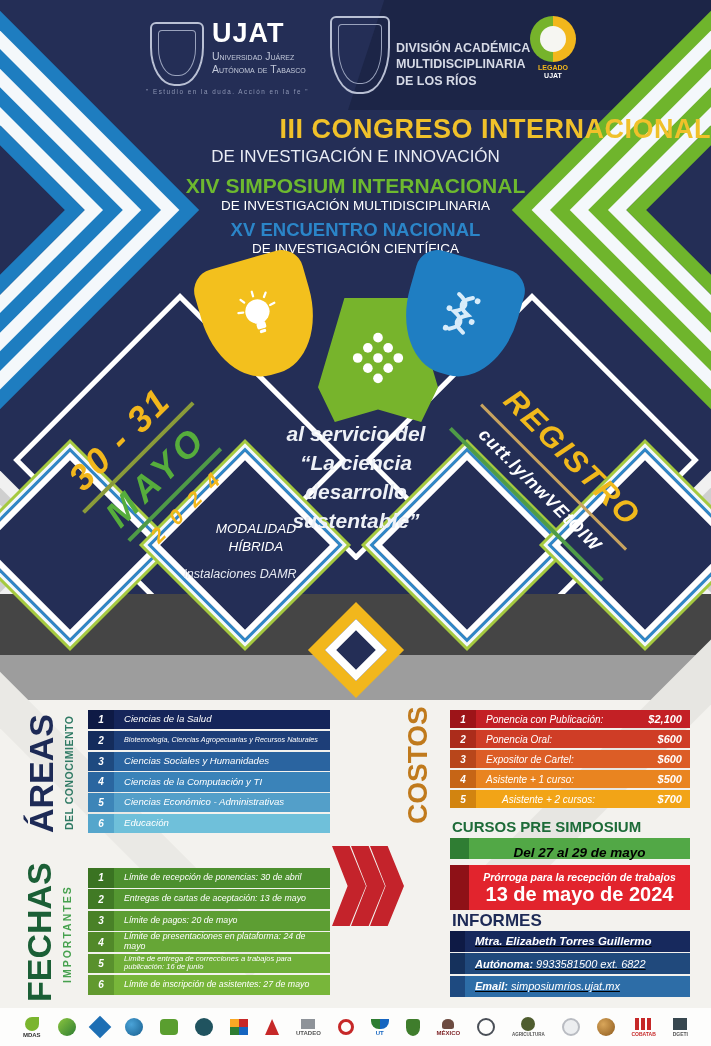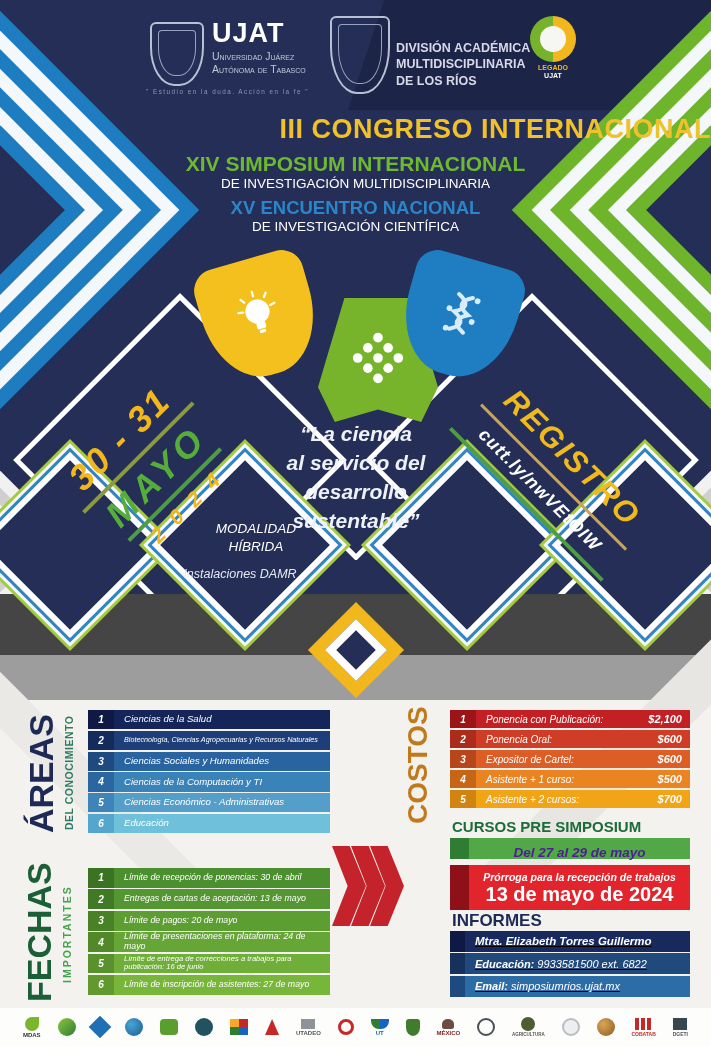--- a/index.html
+++ b/index.html
@@ -73,20 +73,21 @@
       <div style="width:26px;height:26px;border-radius:50%;background:#f6f6f2;"></div>
     </div>
     <div class="abs" style="left:522px;top:64px;width:62px;text-align:center;line-height:1.2;">
       <div style="font-size:7px;font-weight:bold;color:#f2b71c;">LEGADO</div>
       <div style="font-size:7px;font-weight:bold;color:#fff;">UJAT</div>
     </div>
   </div>
 
   <div class="abs" style="left:0;top:114px;width:711px;text-align:center;">
     <div style="font-size:27px;font-weight:bold;color:#f0c12a;letter-spacing:.5px;text-align:right;">III CONGRESO INTERNACIONAL</div>
+    <div style="font-size:17px;color:#e9ecf4;margin-top:2px;">DE INVESTIGACIÓN E INNOVACIÓN</div>
     <div style="font-size:21px;font-weight:bold;color:#6db92f;margin-top:7px;">XIV SIMPOSIUM INTERNACIONAL</div>
     <div style="font-size:13.5px;color:#fff;">DE INVESTIGACIÓN MULTIDISCIPLINARIA</div>
     <div style="font-size:18.5px;font-weight:bold;color:#2b85c8;margin-top:6px;">XV ENCUENTRO NACIONAL</div>
     <div style="font-size:13.5px;color:#fff;">DE INVESTIGACIÓN CIENTÍFICA</div>
   </div>
 
   <div class="ring" style="left:62px;top:342px;width:226px;height:226px;border-width:5px;border-color:#fff;"></div>
   <div class="ring" style="left:414px;top:342px;width:226px;height:226px;border-width:5px;border-color:#fff;"></div>
   <div class="abs" style="left:240px;top:468px;width:232px;height:92px;overflow:hidden;">
     <div class="ring" style="left:-2px;top:-192px;width:226px;height:226px;border-width:5px;border-color:#fff;"></div>
@@ -113,22 +114,22 @@
     <div style="font-size:21px;font-weight:bold;font-style:italic;color:#f2b71c;letter-spacing:4px;">2 0 2 4</div>
   </div>
 
   <div class="abs" style="left:186px;top:520px;width:140px;text-align:center;color:#fff;font-weight:normal;font-style:italic;font-size:13.5px;line-height:1.3;">
     <div>MODALIDAD</div>
     <div>HÍBRIDA</div>
   </div>
   <div class="abs" style="left:160px;top:567px;width:160px;text-align:center;color:#e6e9f1;font-style:italic;font-size:12.5px;">Instalaciones DAMR</div>
 
   <div class="abs" style="left:278px;top:420px;width:156px;text-align:center;color:#eef1f7;font-style:italic;font-weight:600;font-size:21px;line-height:1.38;">
+    <div>al servicio del</div>
     <div>“La ciencia</div>
-    <div>al servicio del</div>
     <div>desarrollo</div>
     <div>sustentable”</div>
   </div>
 
   <div class="abs" style="left:430px;top:360px;width:250px;height:230px;transform:rotate(45deg);display:flex;flex-direction:column;align-items:center;justify-content:center;gap:7px;">
     <div style="font-size:31px;font-weight:bold;font-style:italic;color:#f0b91c;letter-spacing:2px;">REGISTRO</div>
     <div style="width:205px;height:3.5px;background:#c8a35f;"></div>
     <div style="font-size:18px;font-weight:bold;font-style:italic;color:#fff;letter-spacing:1px;">cutt.ly/nwVEtOIW</div>
     <div style="width:215px;height:3.5px;background:#4f9b47;"></div>
   </div>
@@ -237,48 +238,48 @@
       <span class="ttext" style="font-size:10px;">Expositor de Cartel:</span>
       <span class="tprice">$600</span>
       </div>
     <div class="trow" style="background:#e98420;height:18.4px;">
       <span class="tnum" style="background:#c66516;">4</span>
       <span class="ttext" style="font-size:10px;">Asistente + 1 curso:</span>
       <span class="tprice">$500</span>
       </div>
     <div class="trow" style="background:#f2a417;height:18.4px;">
       <span class="tnum" style="background:#d28410;">5</span>
-      <span class="ttext" style="font-size:10px;">Asistente + 2 cursos:</span>
+      <span class="ttext" style="font-size:10px;margin-left:16px;">Asistente + 2 cursos:</span>
       <span class="tprice">$700</span>
       </div>
   </div>
 
   <div class="abs" style="left:452px;top:818px;font-size:15px;font-weight:bold;color:#1d6b38;">CURSOS PRE SIMPOSIUM</div>
   <div class="abs" style="left:450px;top:838px;width:240px;height:21px;background:#52a846;display:flex;align-items:center;">
     <span style="width:19px;height:100%;background:#2f7d33;"></span>
-    <span style="flex:1;text-align:center;color:#4c1d95;font-weight:bold;font-style:italic;font-size:13.5px;margin-top:8px;">Del 27 al 29 de mayo</span>
+    <span style="flex:1;text-align:center;color:#000000;font-weight:bold;font-style:italic;font-size:13.5px;margin-top:8px;">Del 27 al 29 de mayo</span>
   </div>
 
   <div class="abs" style="left:450px;top:865px;width:240px;height:45px;background:#e2242d;display:flex;align-items:stretch;">
     <span style="width:19px;background:#8e1117;"></span>
     <span style="flex:1;display:flex;flex-direction:column;align-items:center;justify-content:center;">
       <span style="color:#fff;font-weight:bold;font-style:italic;font-size:10.5px;">Prórroga para la recepción de trabajos</span>
       <span style="color:#fff;font-weight:bold;font-size:20px;line-height:1.1;">13 de mayo de 2024</span>
     </span>
   </div>
 
   <div class="abs" style="left:452px;top:911px;font-size:17px;font-weight:bold;color:#1d2a56;">INFORMES</div>
   <div class="tbl" style="left:450px;top:931px;width:240px;text-decoration:underline;">
     <div class="trow" style="background:#17295d;height:20.8px;">
       <span style="width:15px;align-self:stretch;background:#0e1a45;"></span>
       <span class="ttext" style="font-size:11.5px;font-weight:bold;">Mtra. Elizabeth Torres Guillermo</span>
       </div>
     <div class="trow" style="background:#20497c;height:20.8px;">
       <span style="width:15px;align-self:stretch;background:#15315c;"></span>
-      <span class="ttext" style="font-size:11px;"><b>Educación:</b> <span>9933581500 ext. 6822</span></span>
+      <span class="ttext" style="font-size:11px;"><b>Autónoma:</b> <span>9933581500 ext. 6822</span></span>
       </div>
     <div class="trow" style="background:#2d6da7;height:20.8px;">
       <span style="width:15px;align-self:stretch;background:#1e4a80;"></span>
       <span class="ttext" style="font-size:11px;"><b>Email:</b> <span>simposiumrios.ujat.mx</span></span>
       </div>
   </div>
 
   <div class="vlabel" style="left:22px;top:866px;height:136px;font-size:34px;color:#1b5f36;">FECHAS</div>
   <div class="vlabel" style="left:62px;top:866px;height:136px;font-size:10.5px;color:#46a14e;letter-spacing:2px;">IMPORTANTES</div>
   <div class="tbl" style="left:88px;top:868px;width:242px;">

